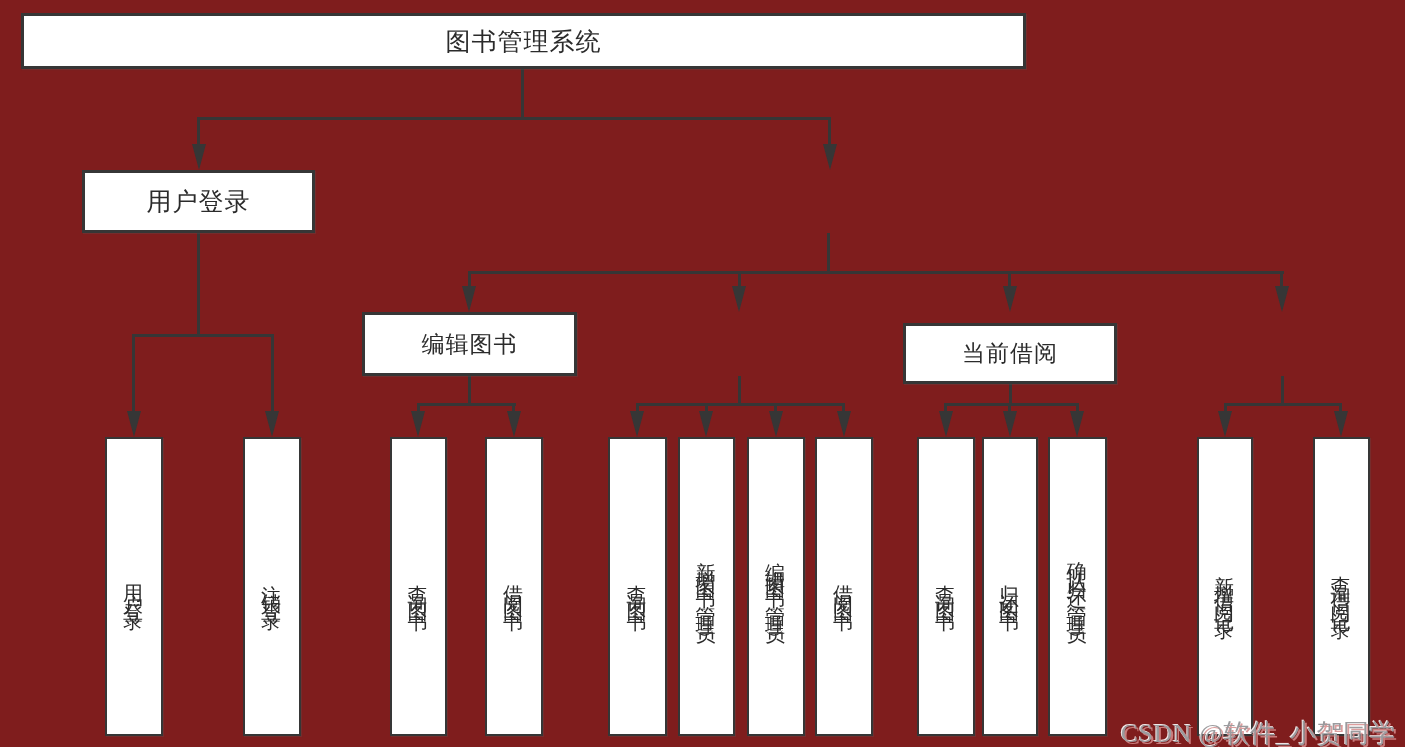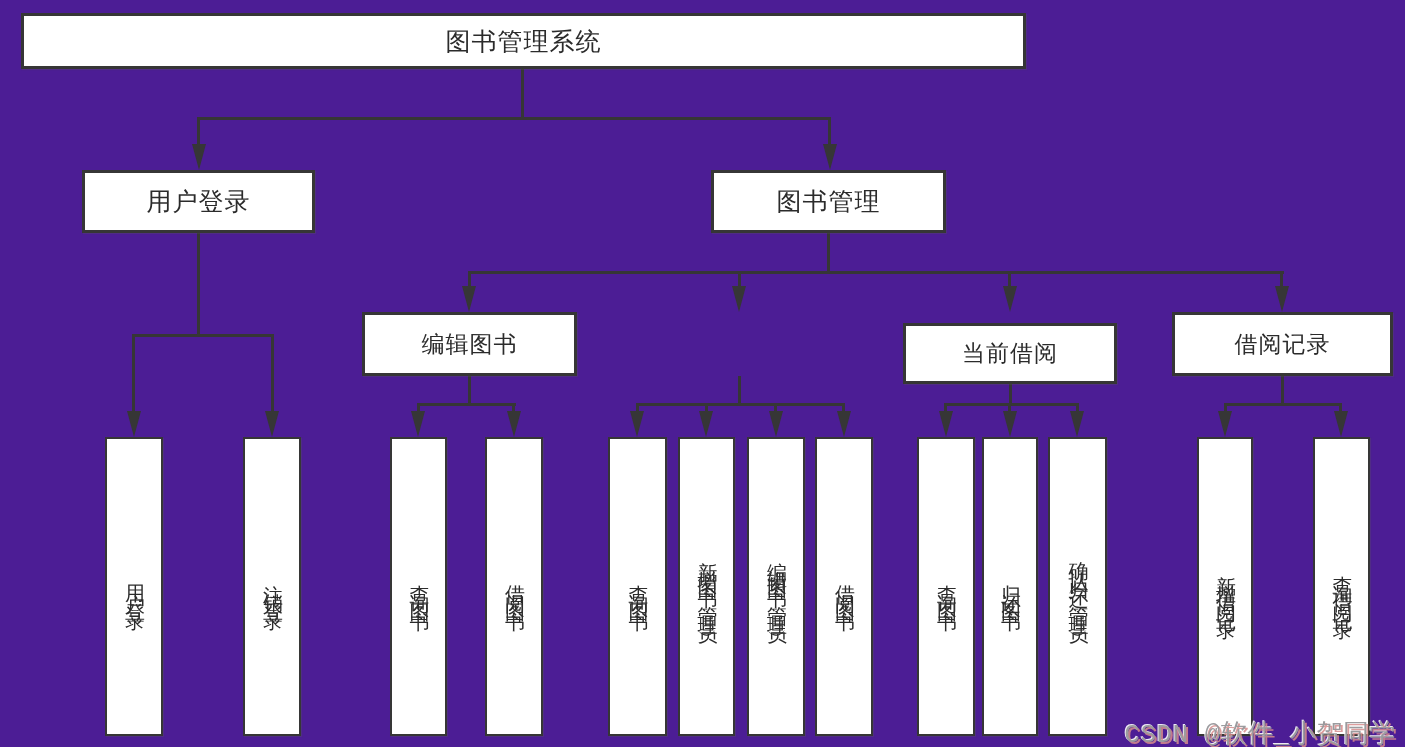--- a/index.html
+++ b/index.html
@@ -1,18 +1,18 @@
 <!DOCTYPE html>
 <html><head>
 <meta charset="utf-8">
 <style>
   html,body{margin:0;padding:0;background:#ffffff;}
   .canvas{
-    position:relative;width:1405px;height:747px;background:#4c1d95;overflow:hidden;
-    font-family:Liberation Mono, monospace;color:#2b2b2b;
+    position:relative;width:1405px;height:747px;background:#7f1d1d;overflow:hidden;
+    font-family:Liberation Serif, serif;color:#2b2b2b;
   }
   .node{
     position:absolute;background:#ffffff;border:3px solid #363636;box-sizing:border-box;
     display:flex;align-items:center;justify-content:center;
     font-size:25px;letter-spacing:1px;color:#2b2b2b;
     box-shadow:1px 1px 1px rgba(90,90,90,0.25);
   }
   .node.l3{font-size:23px;}
   .leaf{
     position:absolute;background:#ffffff;border:2px solid #363636;box-sizing:border-box;
@@ -98,28 +98,26 @@
   <div class="hl" style="left:1224px;top:403px;width:118px"></div>
   <div class="vl" style="left:1224px;top:403px;height:10px"></div>
   <div class="vl" style="left:1339px;top:403px;height:10px"></div>
   <div class="arr" style="left:1218px;top:411px"></div>
   <div class="arr" style="left:1334px;top:411px"></div>
 
   <div class="node" style="left:21px;top:13px;width:1005px;height:56px">图书管理系统</div>
 
   <div class="node" style="left:82px;top:170px;width:233px;height:63px">用户登录</div>
 
-  <div class="node" style="left:711px;top:170px;width:235px;height:63px">图书管理</div>
 
   <div class="node l3" style="left:362px;top:312px;width:215px;height:64px">编辑图书</div>
 
 
   <div class="node l3" style="left:903px;top:323px;width:214px;height:61px">当前借阅</div>
 
-  <div class="node l3" style="left:1172px;top:312px;width:221px;height:64px">借阅记录</div>
 
   <div class="leaf" style="left:105px;width:58px">用户登录</div>
   <div class="leaf" style="left:243px;width:58px">注销登录</div>
 
   <div class="leaf" style="left:390px;width:57px">查询图书</div>
   <div class="leaf" style="left:485px;width:58px">借阅图书</div>
 
   <div class="leaf" style="left:608px;width:59px">查询图书</div>
   <div class="leaf" style="left:678px;width:57px">新增图书（管理员）</div>
   <div class="leaf" style="left:747px;width:58px">编辑图书（管理员）</div>

